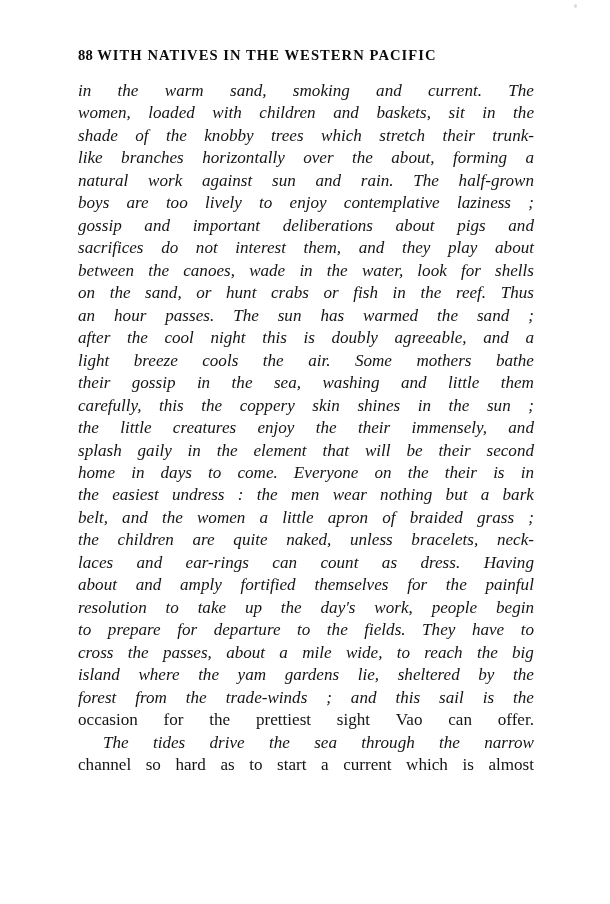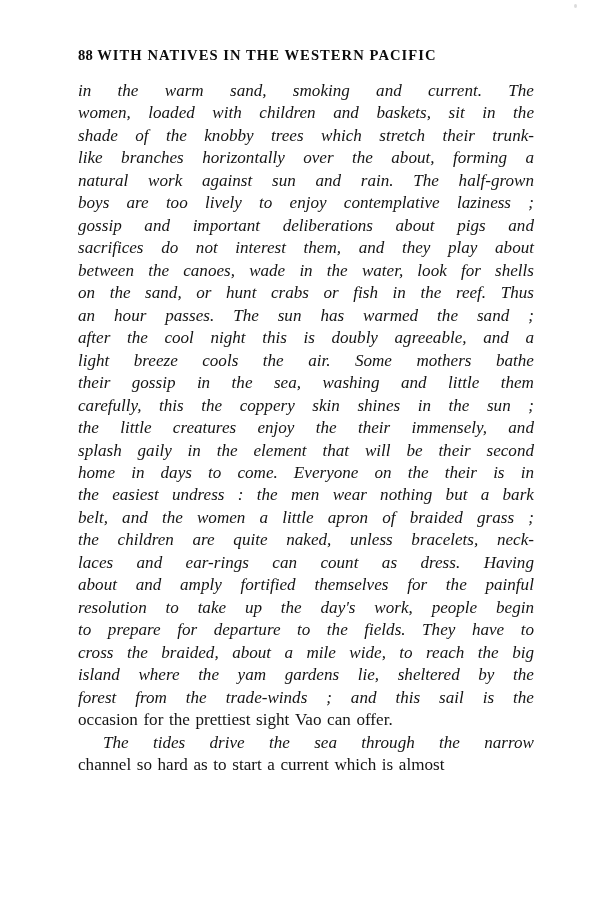--- a/index.html
+++ b/index.html
@@ -54,21 +54,21 @@
     white-space: pre;
     color: #141414;
   }
   
   .line.just {
     justify-content: space-between;
     font-style: italic;
   }
   
   .line.flush {
-    justify-content: flex-start;
+    justify-content: space-between;
     font-family: Liberation Serif, serif;
   }
   .line.flush .w + .w {
     margin-left: 5.6px;
   }
   
   .line.indent {
     padding-left: 25px;
     width: 431px;
   }
@@ -118,21 +118,21 @@
       <div class="line just"><span class="w">the</span><span class="w">little</span><span class="w">creatures</span><span class="w">enjoy</span><span class="w">the</span><span class="w">their</span><span class="w">immensely,</span><span class="w">and</span></div>
       <div class="line just"><span class="w">splash</span><span class="w">gaily</span><span class="w">in</span><span class="w">the</span><span class="w">element</span><span class="w">that</span><span class="w">will</span><span class="w">be</span><span class="w">their</span><span class="w">second</span></div>
       <div class="line just"><span class="w">home</span><span class="w">in</span><span class="w">days</span><span class="w">to</span><span class="w sp">come.</span><span class="w">Everyone</span><span class="w">on</span><span class="w">the</span><span class="w">their</span><span class="w">is</span><span class="w">in</span></div>
       <div class="line just"><span class="w">the</span><span class="w">easiest</span><span class="w">undress</span><span class="w">:</span><span class="w">the</span><span class="w">men</span><span class="w">wear</span><span class="w">nothing</span><span class="w">but</span><span class="w">a</span><span class="w">bark</span></div>
       <div class="line just"><span class="w">belt,</span><span class="w">and</span><span class="w">the</span><span class="w">women</span><span class="w">a</span><span class="w">little</span><span class="w">apron</span><span class="w">of</span><span class="w">braided</span><span class="w">grass</span><span class="w">;</span></div>
       <div class="line just"><span class="w">the</span><span class="w">children</span><span class="w">are</span><span class="w">quite</span><span class="w">naked,</span><span class="w">unless</span><span class="w">bracelets,</span><span class="w">neck-</span></div>
       <div class="line just"><span class="w">laces</span><span class="w">and</span><span class="w">ear-rings</span><span class="w">can</span><span class="w">count</span><span class="w">as</span><span class="w sp">dress.</span><span class="w">Having</span></div>
       <div class="line just"><span class="w">about</span><span class="w">and</span><span class="w">amply</span><span class="w">fortified</span><span class="w">themselves</span><span class="w">for</span><span class="w">the</span><span class="w">painful</span></div>
       <div class="line just"><span class="w">resolution</span><span class="w">to</span><span class="w">take</span><span class="w">up</span><span class="w">the</span><span class="w">day's</span><span class="w">work,</span><span class="w">people</span><span class="w">begin</span></div>
       <div class="line just"><span class="w">to</span><span class="w">prepare</span><span class="w">for</span><span class="w">departure</span><span class="w">to</span><span class="w">the</span><span class="w sp">fields.</span><span class="w">They</span><span class="w">have</span><span class="w">to</span></div>
-      <div class="line just"><span class="w">cross</span><span class="w">the</span><span class="w">braided,</span><span class="w">about</span><span class="w">a</span><span class="w">mile</span><span class="w">wide,</span><span class="w">to</span><span class="w">reach</span><span class="w">the</span><span class="w">big</span></div>
+      <div class="line just"><span class="w">cross</span><span class="w">the</span><span class="w">passes,</span><span class="w">about</span><span class="w">a</span><span class="w">mile</span><span class="w">wide,</span><span class="w">to</span><span class="w">reach</span><span class="w">the</span><span class="w">big</span></div>
       <div class="line just"><span class="w">island</span><span class="w">where</span><span class="w">the</span><span class="w">yam</span><span class="w">gardens</span><span class="w">lie,</span><span class="w">sheltered</span><span class="w">by</span><span class="w">the</span></div>
       <div class="line just"><span class="w">forest</span><span class="w">from</span><span class="w">the</span><span class="w">trade-winds</span><span class="w">;</span><span class="w">and</span><span class="w">this</span><span class="w">sail</span><span class="w">is</span><span class="w">the</span></div>
       <div class="line flush"><span class="w">occasion</span><span class="w">for</span><span class="w">the</span><span class="w">prettiest</span><span class="w">sight</span><span class="w">Vao</span><span class="w">can</span><span class="w">offer.</span></div>
       <div class="line just indent"><span class="w">The</span><span class="w">tides</span><span class="w">drive</span><span class="w">the</span><span class="w">sea</span><span class="w">through</span><span class="w">the</span><span class="w">narrow</span></div>
       <div class="line flush"><span class="w">channel</span><span class="w">so</span><span class="w">hard</span><span class="w">as</span><span class="w">to</span><span class="w">start</span><span class="w">a</span><span class="w">current</span><span class="w">which</span><span class="w">is</span><span class="w">almost</span></div>
     </div>
 
 </div>
 
 </body></html>

